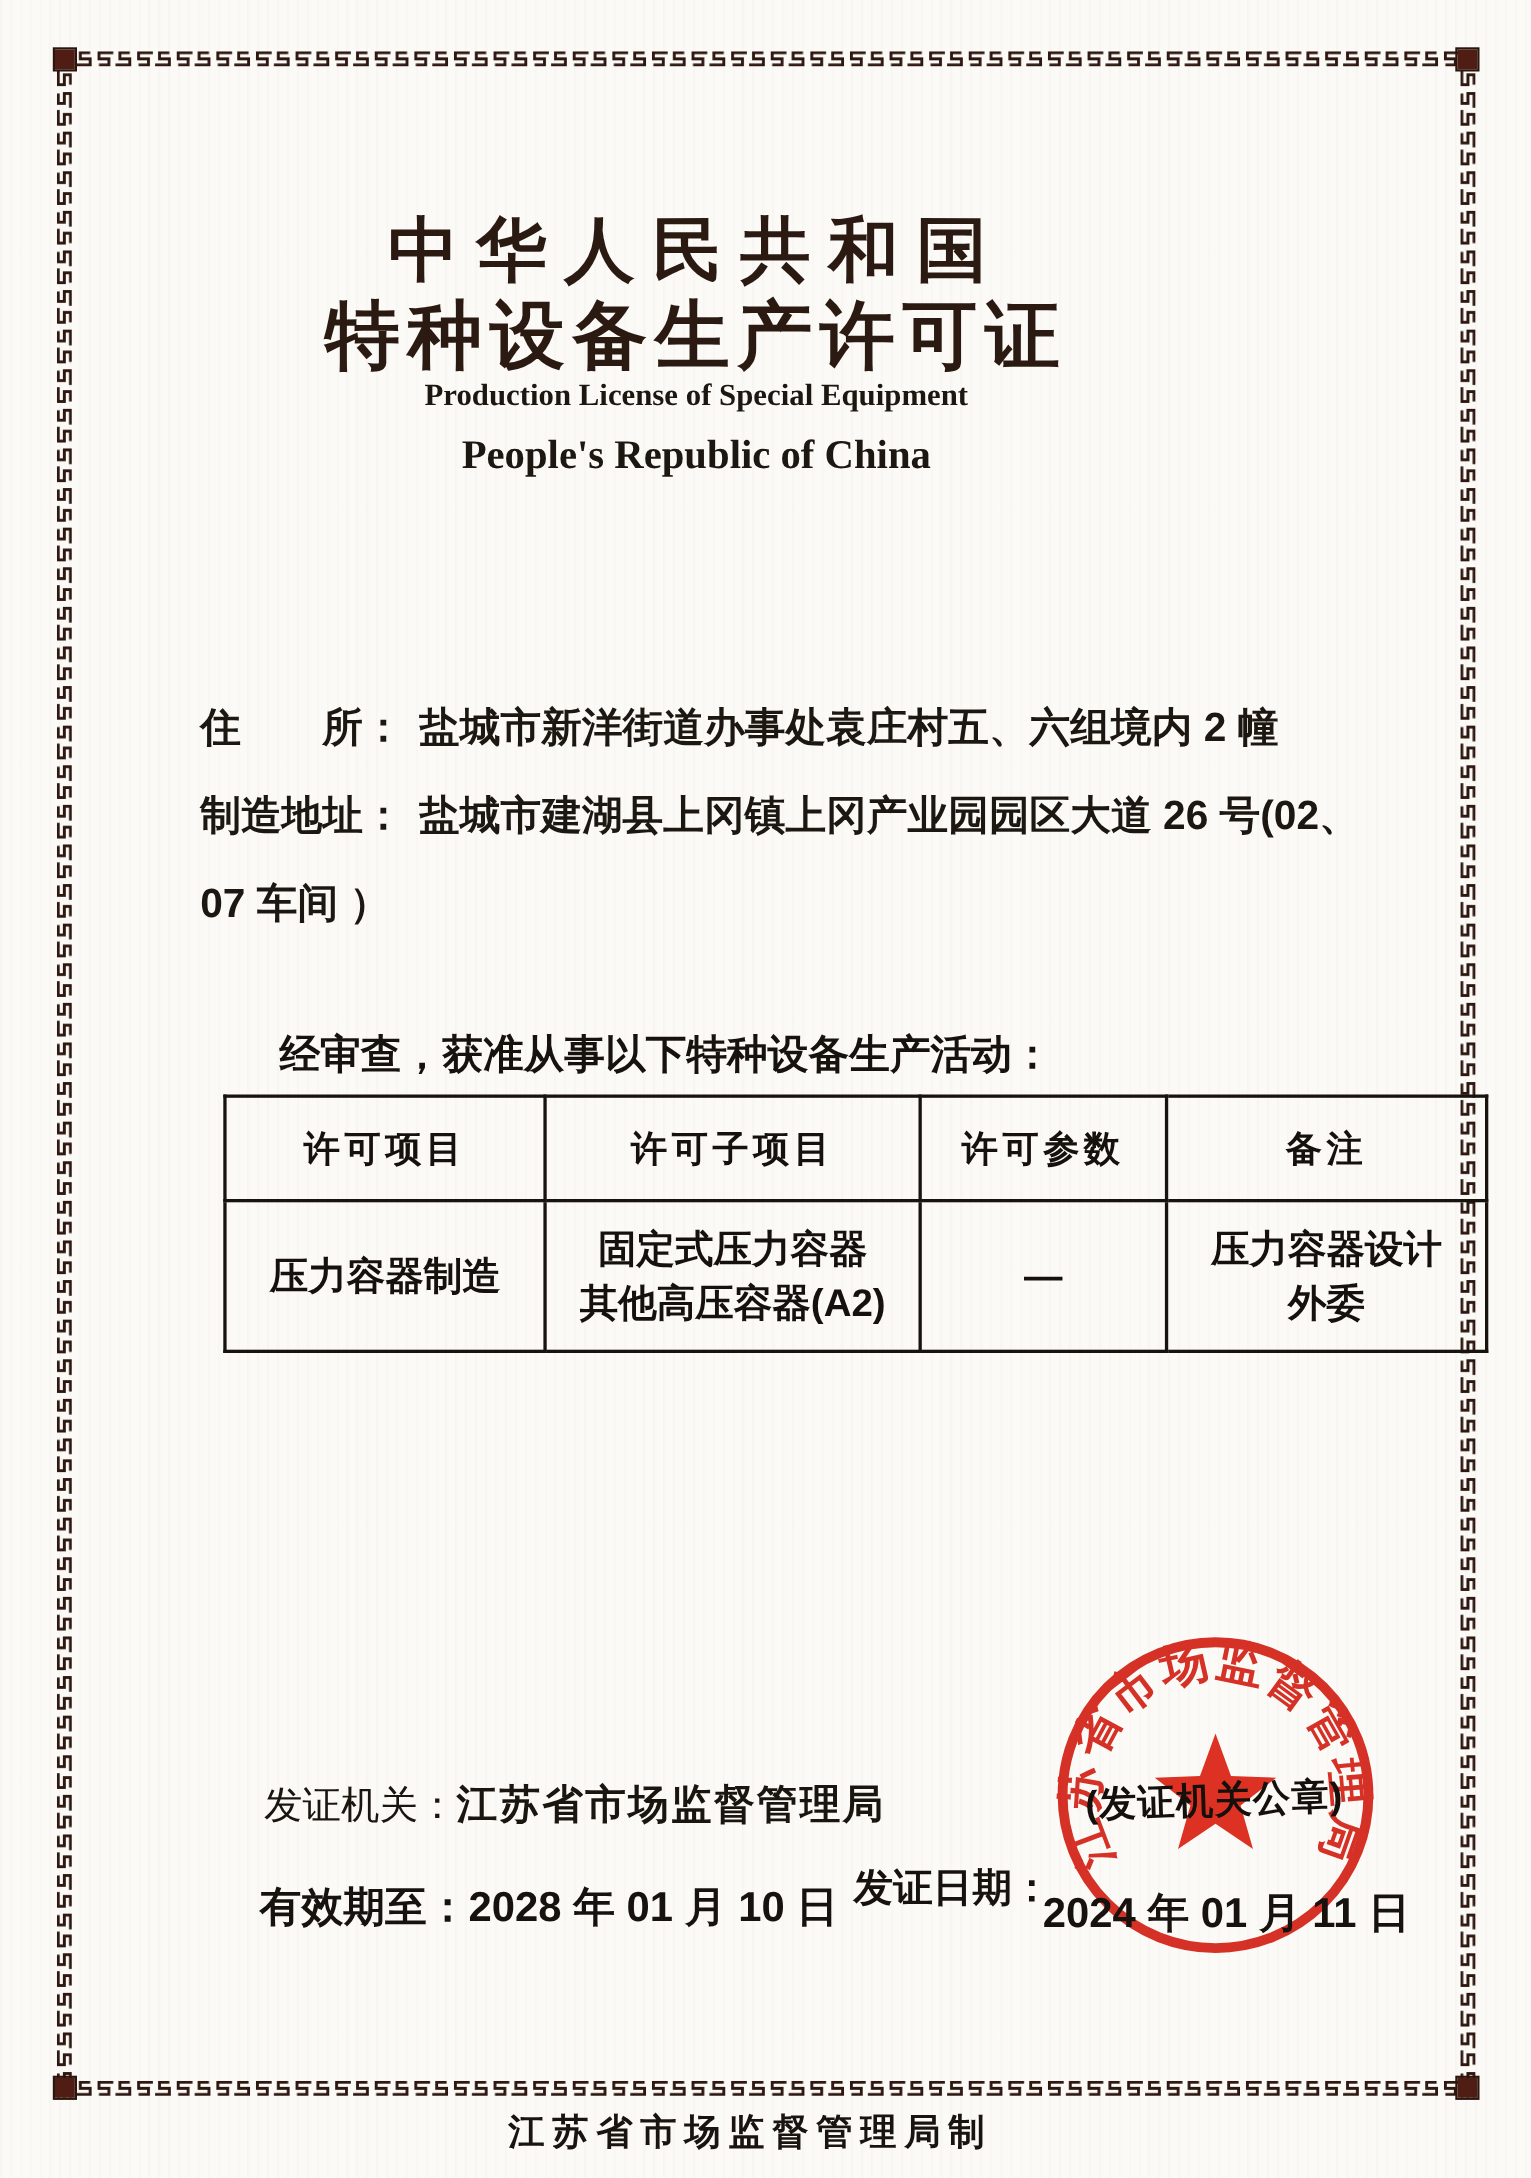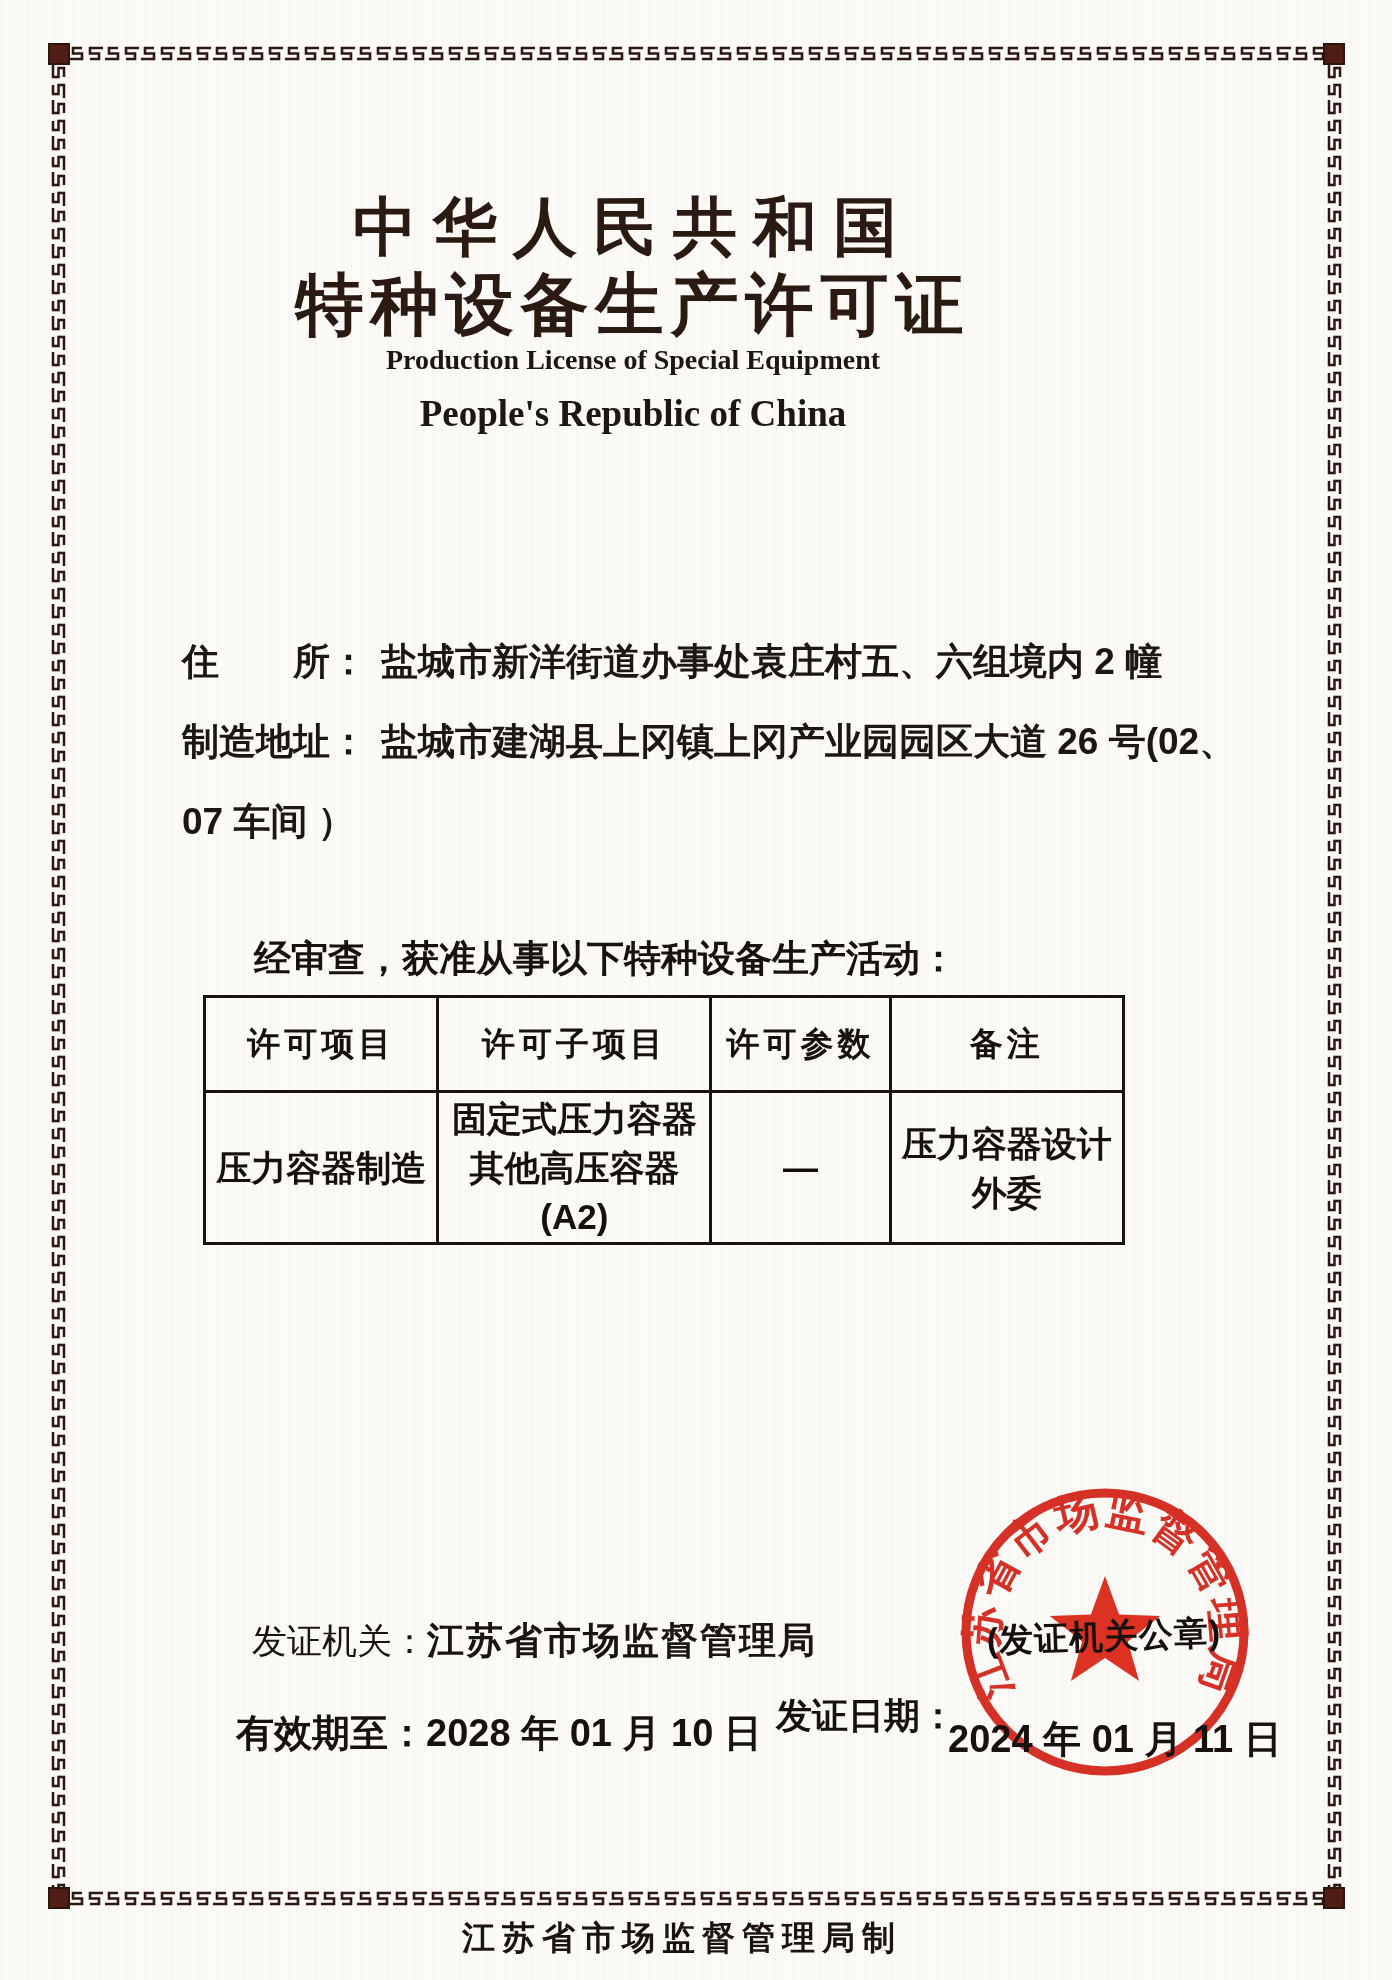--- a/index.html
+++ b/index.html
@@ -25,28 +25,28 @@
   
   .license-no{position:absolute;top:542px;left:888px;font-size:36px;font-weight:600;color:#241c15;}
   .license-no .num{font-family:"DejaVu Serif","Liberation Serif",serif;font-size:40px;font-weight:500;letter-spacing:1px;}
   
   .info{position:absolute;left:182px;top:622px;width:1080px;}
   .info .row{height:80px;display:flex;align-items:center;font-size:37px;font-weight:600;color:#1d1712;}
   .info .lab{white-space:pre;margin-right:14px;}
   .info .val{white-space:pre;}
   .approval{position:absolute;left:254px;top:934px;font-size:37px;font-weight:700;color:#17120e;}
   
-  table.lic{position:absolute;left:203px;top:995px;width:922px;border-collapse:collapse;table-layout:fixed;}
+  table.lic{position:absolute;left:203px;top:995px;width:1150px;border-collapse:collapse;table-layout:fixed;}
   table.lic th, table.lic td{border:3px solid #18130f;text-align:center;vertical-align:middle;color:#16110d;}
   table.lic th{height:90px;font-size:33px;font-weight:700;letter-spacing:4px;}
   table.lic td{height:132px;font-size:35px;font-weight:600;line-height:1.4;}
   .preline{white-space:pre-line;}
   .dash-cell{font-size:42px;font-weight:700;}
   
-  .issuer{position:absolute;left:252px;top:1616px;font-size:35px;color:#1b150f;}
+  .issuer{position:absolute;left:240px;top:1616px;font-size:35px;color:#1b150f;}
   .issuer .val{font-size:37px;font-weight:700;letter-spacing:2px;}
   .valid{position:absolute;left:236px;top:1708px;font-size:38px;font-weight:600;color:#17120e;z-index:4;}
   .issue-label{position:absolute;left:776px;top:1692px;font-size:36px;font-weight:600;color:#17120e;z-index:4;}
   .issue-val{position:absolute;left:948px;top:1714px;font-size:38px;font-weight:600;color:#17120e;z-index:4;}
   .seal-note{position:absolute;left:958px;top:1614px;width:292px;text-align:center;font-size:34px;font-weight:600;letter-spacing:1px;color:#15100c;z-index:3;transform:rotate(-2deg);}
   .seal-svg{position:absolute;left:955px;top:1482px;z-index:2;mix-blend-mode:multiply;opacity:0.95;}
   .footer{position:absolute;top:1916px;left:0;width:100%;text-align:center;transform:translateX(-14px);font-size:33px;font-weight:600;letter-spacing:7px;color:#1a1410;}
 </style>
 </head>
 <body>

